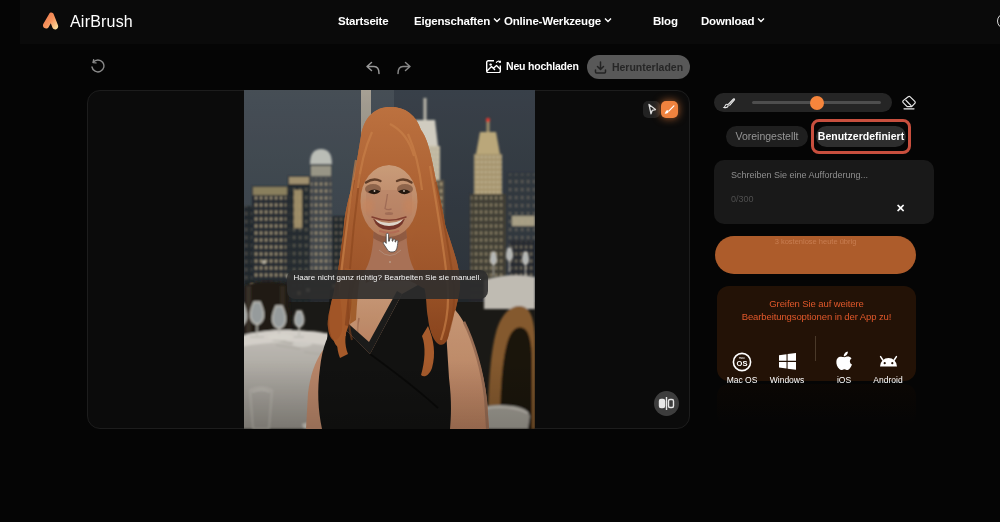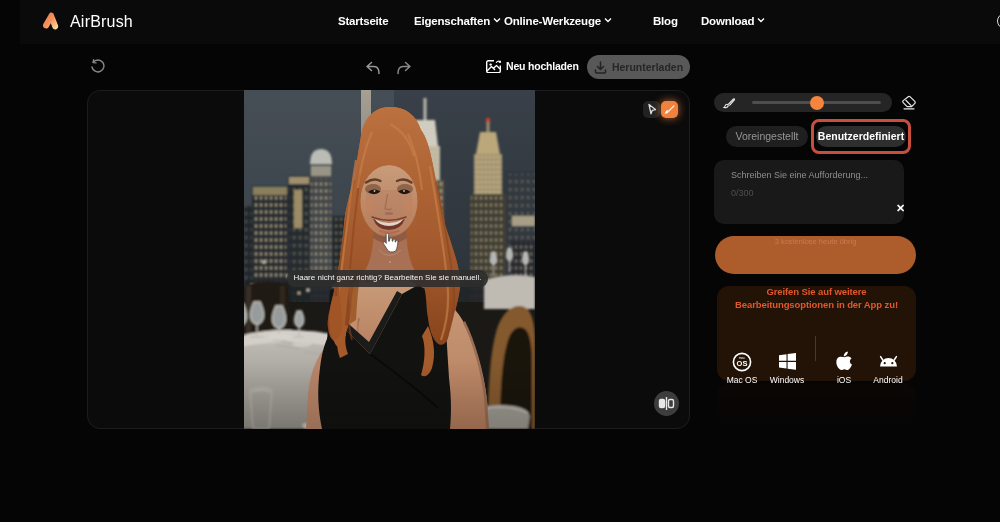--- a/index.html
+++ b/index.html
@@ -16,43 +16,43 @@
   
   .tbtn { position:absolute; }
   #neu { position:absolute; left:486px; top:60px; color:#fff; font-size:10.5px; font-weight:700; letter-spacing:-0.2px; white-space:nowrap; }
   #neu svg { vertical-align:-3px; margin-right:5px; }
   #dl { position:absolute; left:587px; top:55px; width:103px; height:24px; background:#585858; border-radius:12px; color:#262626; font-size:10.5px; font-weight:700; text-align:center; line-height:24px; white-space:nowrap; }
   #dl svg { vertical-align:-3px; margin-right:5px; }
   
   #canvas { position:absolute; left:87px; top:90px; width:603px; height:339px; background:#0b0b0b; border:1px solid #1d1d1d; border-radius:13px; }
   #photo { position:absolute; left:156px; top:-1px; width:291px; height:339px; overflow:hidden; }
   #photo svg { filter:blur(0.4px); }
-  #tooltip { position:absolute; left:199px; top:179px; width:201px; height:17px; background:rgba(45,45,45,0.9); border-radius:8px; color:#f2f2f2; font-size:8px; line-height:15px; text-align:center; white-space:nowrap; }
+  #tooltip { position:absolute; left:199px; top:179px; width:201px; height:29px; background:rgba(45,45,45,0.9); border-radius:8px; color:#f2f2f2; font-size:8px; line-height:15px; text-align:center; white-space:nowrap; }
   #segctl { position:absolute; left:555px; top:10px; }
   #segA { position:absolute; left:0; top:0; width:17px; height:17px; background:#222; border-radius:5px; }
   #segB { position:absolute; left:18px; top:0; width:17px; height:17px; background:#f0823e; border-radius:5px; box-shadow:0 0 9px rgba(240,130,62,0.75); }
   #cmp { position:absolute; left:566px; top:300px; width:25px; height:25px; background:#3d3d3d; border-radius:50%; }
   #cursor { position:absolute; left:292px; top:141px; }
   
   #sliderpill { position:absolute; left:714px; top:93px; width:178px; height:19px; background:#252525; border-radius:10px; }
   #track { position:absolute; left:752px; top:101px; width:129px; height:3px; background:#4e4e4e; border-radius:2px; }
   #knob { position:absolute; left:810px; top:96px; width:14px; height:14px; background:#f5853c; border-radius:50%; }
   #tabA { position:absolute; left:726px; top:126px; width:82px; height:21px; background:#1f1f1f; border-radius:11px; color:#969696; font-size:10.5px; text-align:center; line-height:21px; }
   #tabBox { position:absolute; left:811px; top:119px; width:100px; height:35px; border:3px solid #c84f3e; border-radius:8px; }
   #tabB { position:absolute; left:816px; top:126px; width:90px; height:21px; background:#2e2e2e; border-radius:11px; color:#fff; font-size:10.5px; font-weight:700; text-align:center; line-height:21px; }
-  #ta { position:absolute; left:714px; top:160px; width:190px; height:64px; background:#191919; border-radius:10px; }
+  #ta { position:absolute; left:714px; top:160px; width:220px; height:64px; background:#191919; border-radius:10px; }
   #ta .ph { position:absolute; left:17px; top:10px; color:#8f8f8f; font-size:9px; }
-  #ta .cnt { position:absolute; left:17px; top:28px; color:#4f4f4f; font-size:9px; }
+  #ta .cnt { position:absolute; left:17px; top:34px; color:#4f4f4f; font-size:9px; }
   #ta .x { position:absolute; left:182px; top:42px; color:#fff; font-size:11px; font-weight:700; }
   #gen { position:absolute; left:715px; top:236px; width:201px; height:38px; background:#ad5c2b; border-radius:19px; text-align:center; }
   #gen .t1 { margin-top:7px; color:#80401a; font-size:12px; font-weight:700; }
   #gen .t1 svg { vertical-align:-2px; margin-right:6px; }
   #gen .t2 { color:rgba(235,170,130,0.42); font-size:7.5px; margin-top:1px; }
   #promo { position:absolute; left:717px; top:286px; width:199px; height:95px; background:#231206; border-radius:12px; text-align:center; }
-  #promo .pt { color:#e0582b; font-size:9.5px; font-weight:700; line-height:12.5px; letter-spacing:-0.1px; }
+  #promo .pt { margin-top:12px; color:#e0582b; font-size:9.5px; font-weight:400; line-height:12.5px; letter-spacing:-0.1px; }
   .osi { position:absolute; top:350px; text-align:center; color:#fff; font-size:8.5px; white-space:nowrap; }
   .osi .ic { height:23px; display:flex; align-items:center; justify-content:center; }
   .osi .lab { margin-top:2px; }
   
   #osdiv { position:absolute; left:815px; top:336px; width:1px; height:25px; background:#4a3929; }
 </style>
 </head>
 <body>
 <div id="header">
   <svg id="logo" viewBox="0 0 17 18">

